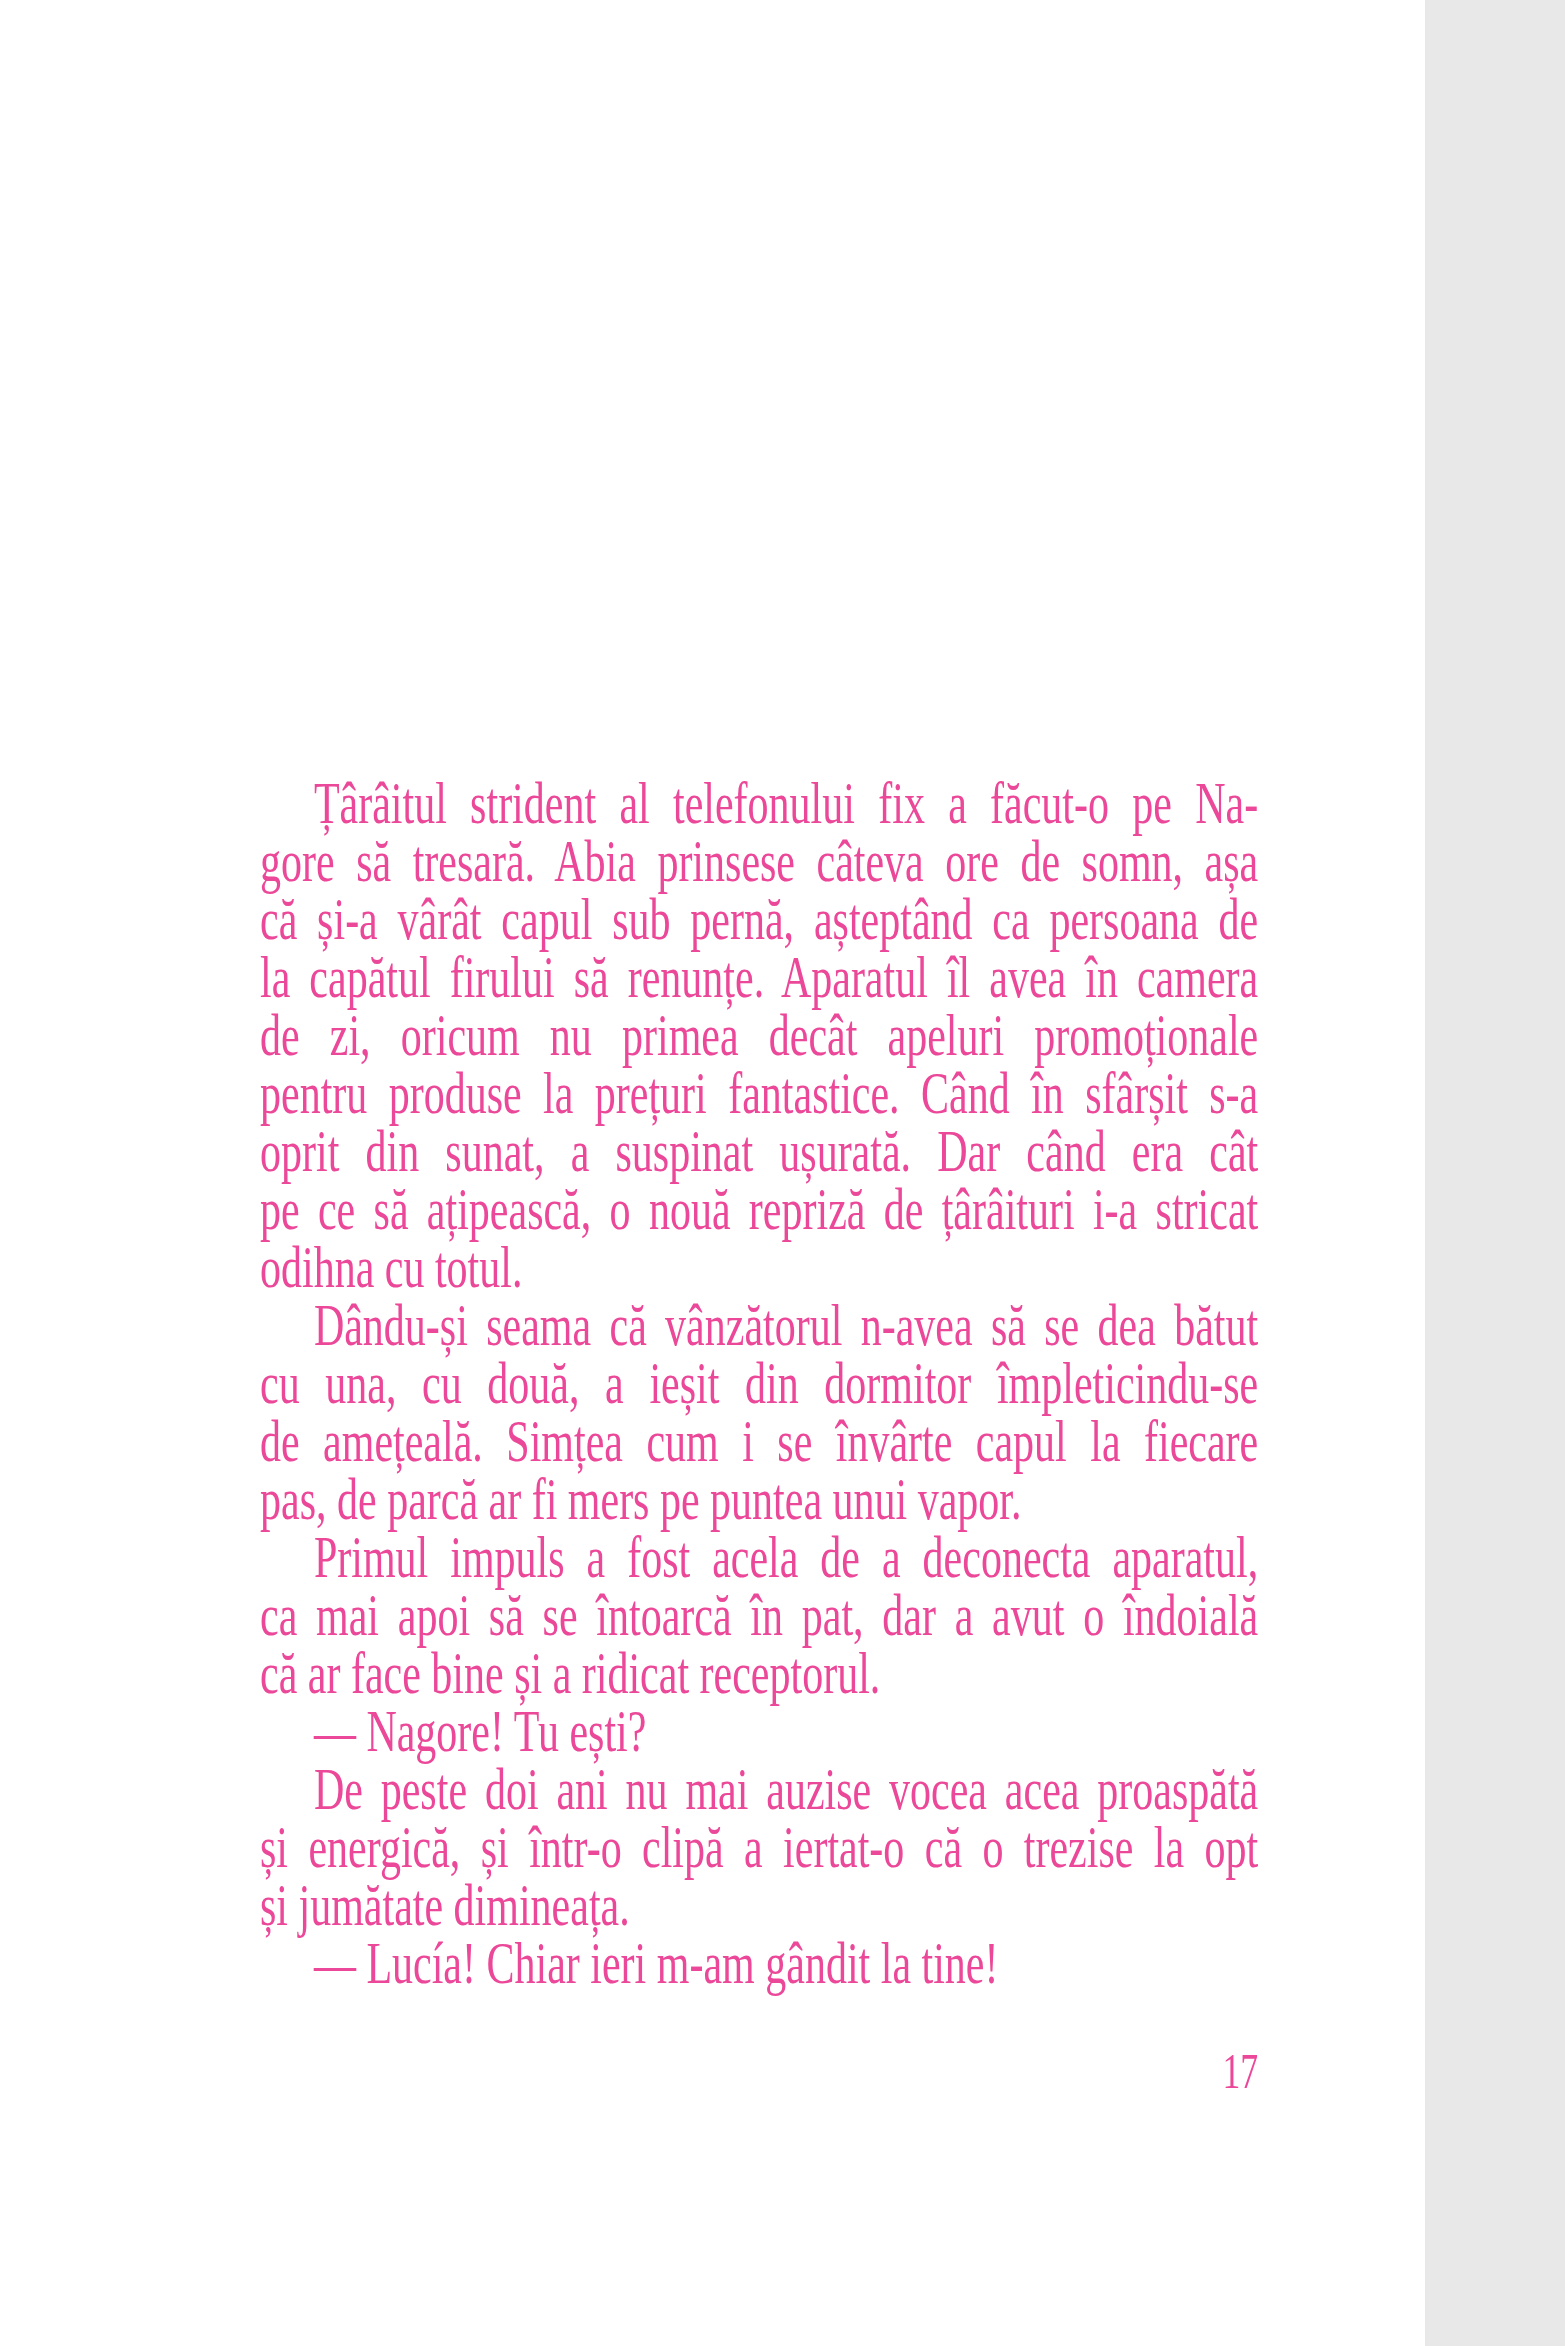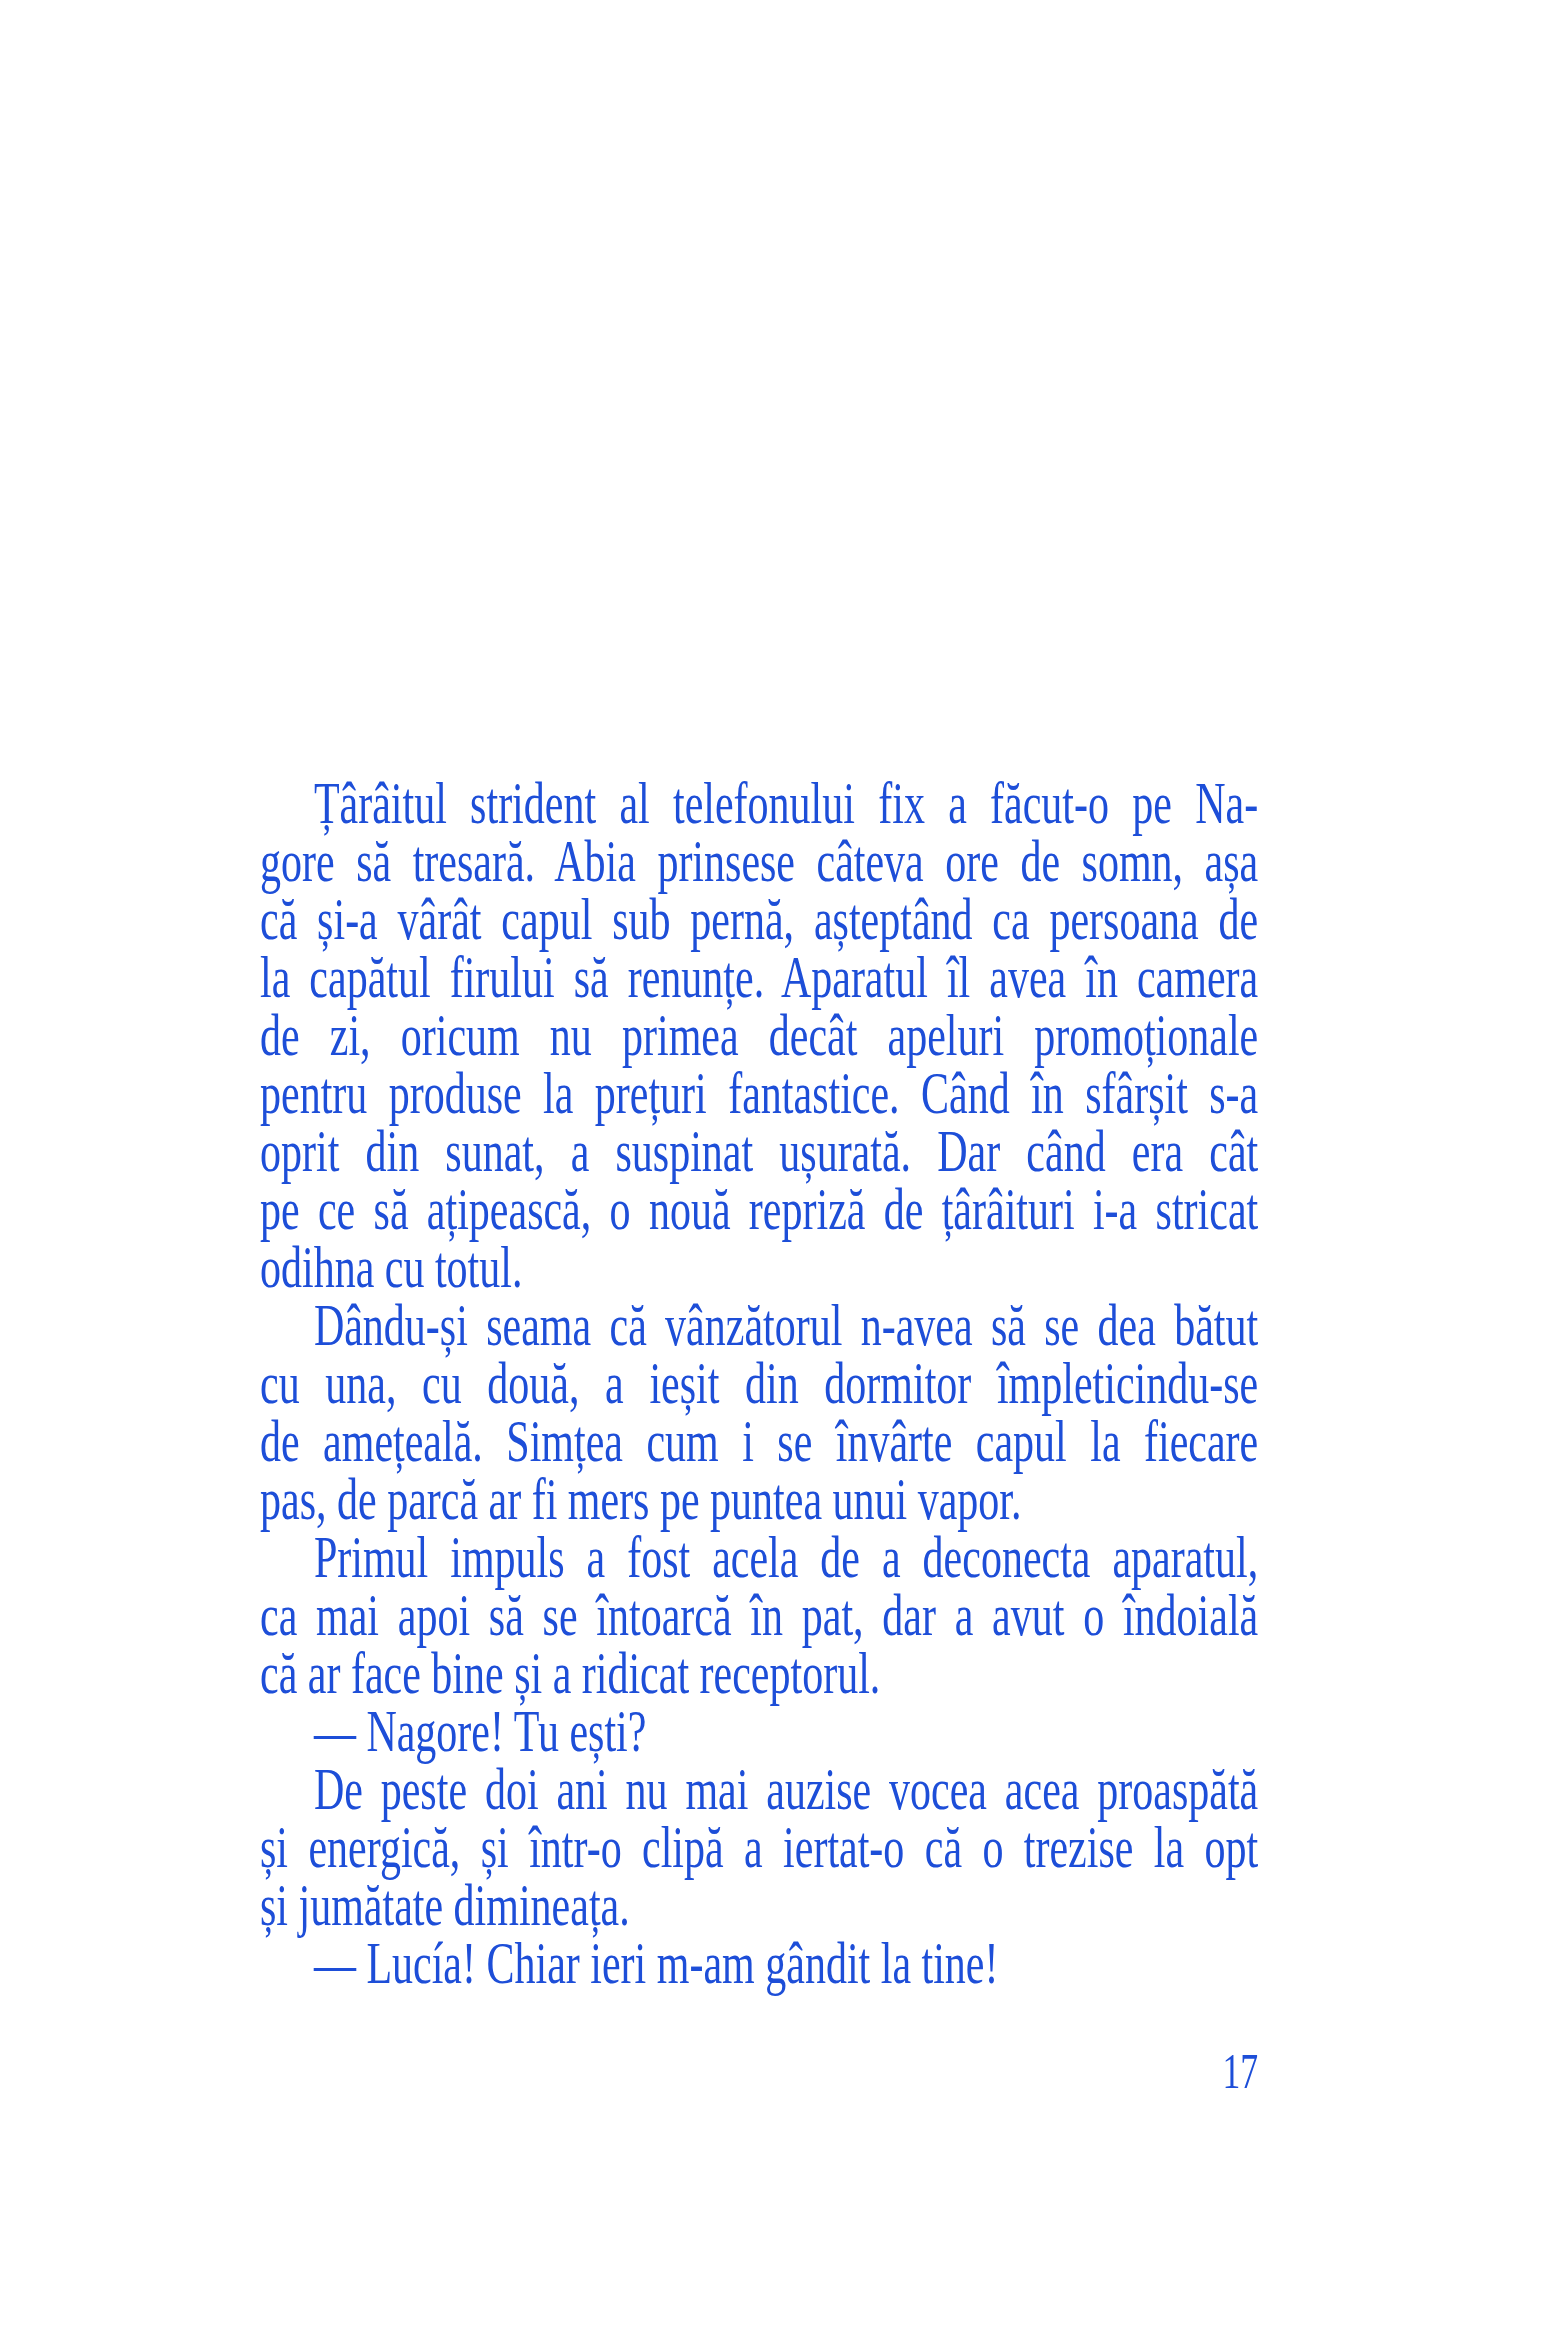--- a/index.html
+++ b/index.html
@@ -2,26 +2,26 @@
 <html style="font-size:15px"><head>
 <meta charset="utf-8">
 <style>
   html, body {
     margin: 0;
     padding: 0;
     background: #e8e8e8;
   }
   .page {
     position: relative;
-    width: 1565px;
+    width: 1425px;
     height: 2347px;
     background: #ffffff;
     overflow: hidden;
     font-family: "Liberation Serif", "DejaVu Serif", serif;
-    color: #1d4ed8;
+    color: #ec4899;
   }
   
   .text-block {
     position: absolute;
     left: 260px;
     top: 774px;
     width: 1426px;
     transform: scaleX(0.7);
     transform-origin: 0 0;
     font-size: 60px;

